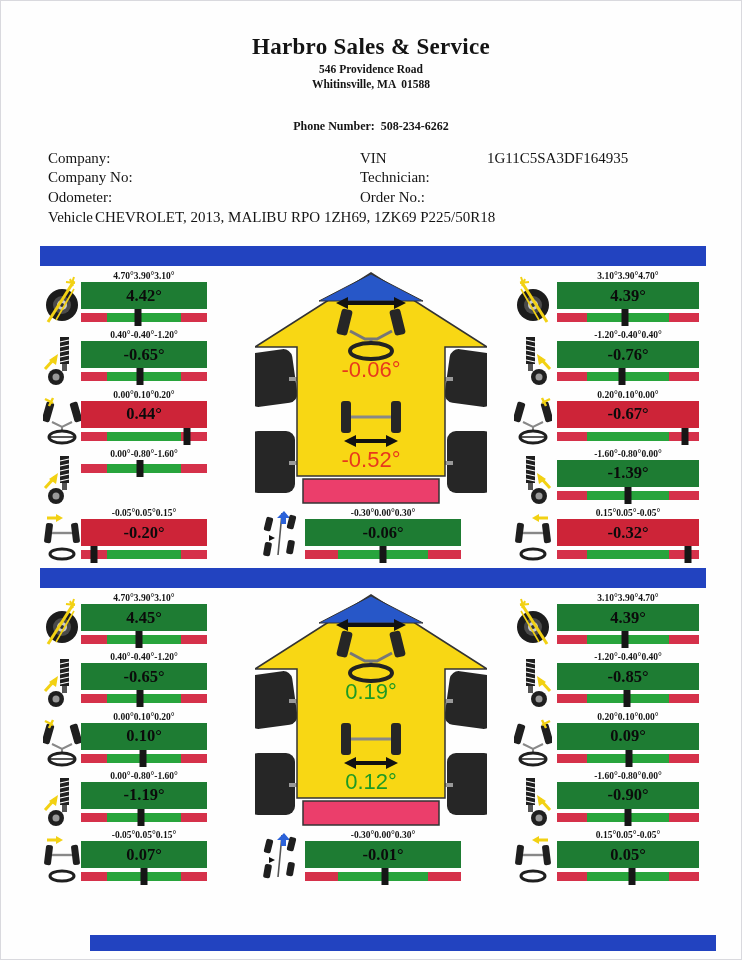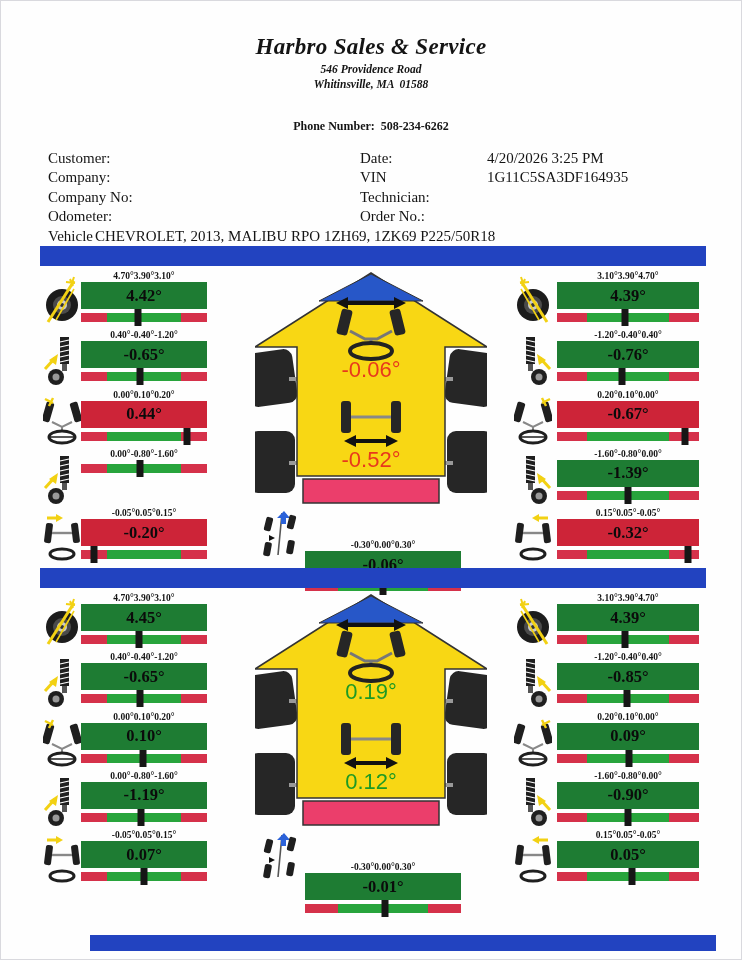--- a/index.html
+++ b/index.html
@@ -1,41 +1,41 @@
 <!DOCTYPE html>
 <html style="--header-bar: #2243c0; --bar-green: #1e7c33; --bar-red: #cd2438; --range-green: #28a43c; --range-red: #d5314a; --vehicle-yellow: #f8d714; --roof-blue: #2757c8; --bumper-pink: #eb3e6b; --tire-black: #262626; --initial-value-red: #e8391c; --final-value-green: #1d9a24;"><head>
 <meta charset="utf-8">
 <style>
   html,body{margin:0;padding:0;background:#fff;}
   .page{position:relative;width:742px;height:960px;background:#fefefe;
         font-family:"Liberation Serif",serif;color:#141414;overflow:hidden;
         box-shadow:inset 0 0 0 1px #d9d9de;}
   
-  .hdr{position:absolute;top:34px;left:0;right:0;text-align:center;font-style:italic;}
+  .hdr{position:absolute;top:34px;left:0;right:0;text-align:center;}
   .hdr .title{font-size:23px;font-weight:bold;letter-spacing:.3px;}
   .hdr .addr{font-size:11.5px;font-weight:bold;margin-top:3px;white-space:pre-wrap;}
   .phone{position:absolute;top:119px;left:0;right:0;text-align:center;
          font-size:12px;font-weight:bold;}
   .phone .pv{margin-left:6px;margin-top:27px;}
   
   .info{position:absolute;top:149px;left:48px;width:660px;font-size:15px;}
   .info-row{display:grid;grid-template-columns:312px 127px 1fr;line-height:19.3px;}
   .veh-row{display:grid;grid-template-columns:47px 1fr;line-height:19.3px;margin-top:1px;}
   
   .section{position:absolute;left:40px;width:666px;height:318px;}
   .secbar{position:absolute;top:0;left:0;right:0;height:20px;
           background:var(--header-bar);color:#fff;font-weight:bold;font-size:13px;}
   .secbar span{position:absolute;top:1px;transform:translateX(-50%);margin-top:48px;}
   .lbl-left{left:106px;}.lbl-center{left:301px;}.lbl-right{left:533px;}
   .rows{position:absolute;inset:0;}
   .row{position:absolute;left:0;width:100%;height:58px;}
   .meter{position:absolute;top:0;}
   .meter.left{left:41px;width:126px;}
   .meter.right{left:517px;width:142px;}
-  .meter.thrust{left:265px;width:156px;margin-top:32px;}
+  .meter.thrust{left:265px;width:156px;}
   .scale{display:flex;justify-content:center;font-size:9.5px;font-weight:bold;
          height:12px;line-height:12px;}
   .bigbar{height:27px;display:flex;align-items:center;justify-content:center;}
   .bigbar.green{background:var(--bar-green);}
   .bigbar.red{background:var(--bar-red);justify-content:center;}
   .bigbar .val{font-weight:bold;font-size:16.5px;color:#0b0b0b;}
   .smallbar{position:relative;height:9px;margin-top:4px;
     background:linear-gradient(to right,var(--range-red) 0 21%,var(--range-green) 21% 79%,var(--range-red) 79% 100%);}
   .tick{position:absolute;top:-4px;width:7px;height:17px;background:#161616;transform:translateX(-50%);}
   .icon{position:absolute;top:6px;width:38px;height:50px;}
@@ -55,25 +55,20 @@
   <div class="hdr">
     <div class="title">Harbro Sales &amp; Service</div>
     <div class="addr">546 Providence Road</div>
     <div class="addr">Whitinsville, MA  01588</div>
   </div>
   <div class="phone">
     <span>Phone Number:</span><span class="pv">508-234-6262</span>
   </div>
 
   <div class="info">
-    <div class="info-row">
-      <span>Customer:</span>
-      <span>Date:</span>
-      <span>4/20/2026 3:25 PM</span>
-    </div>
     <div class="info-row">
       <span>Company:</span>
       <span>VIN</span>
       <span>1G11C5SA3DF164935</span>
     </div>
     <div class="info-row">
       <span>Company No:</span>
       <span>Technician:</span>
       <span></span>
     </div>

